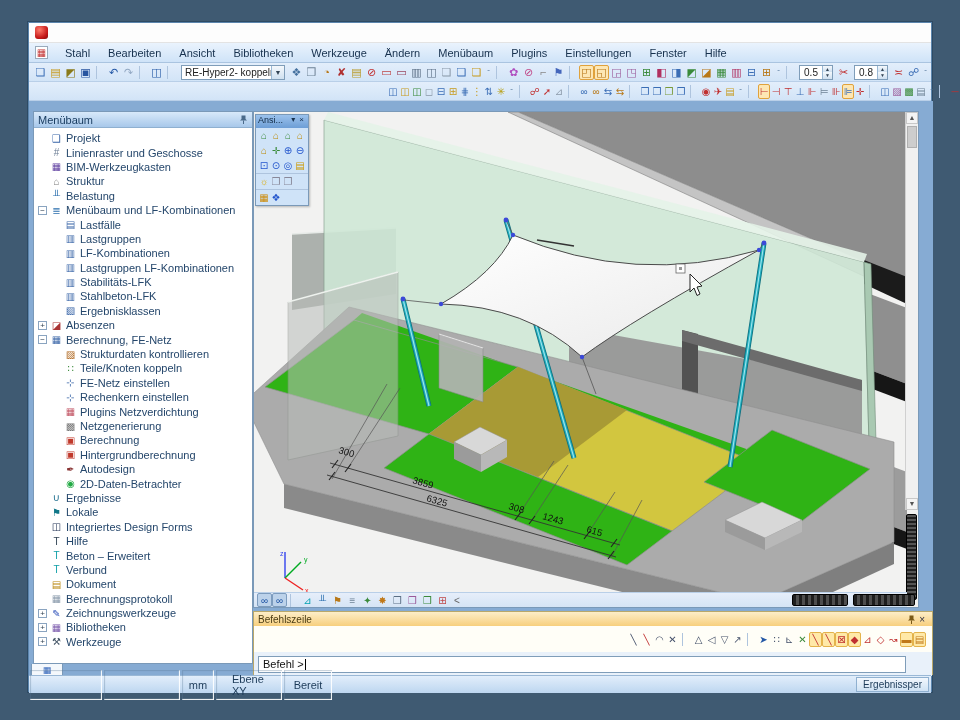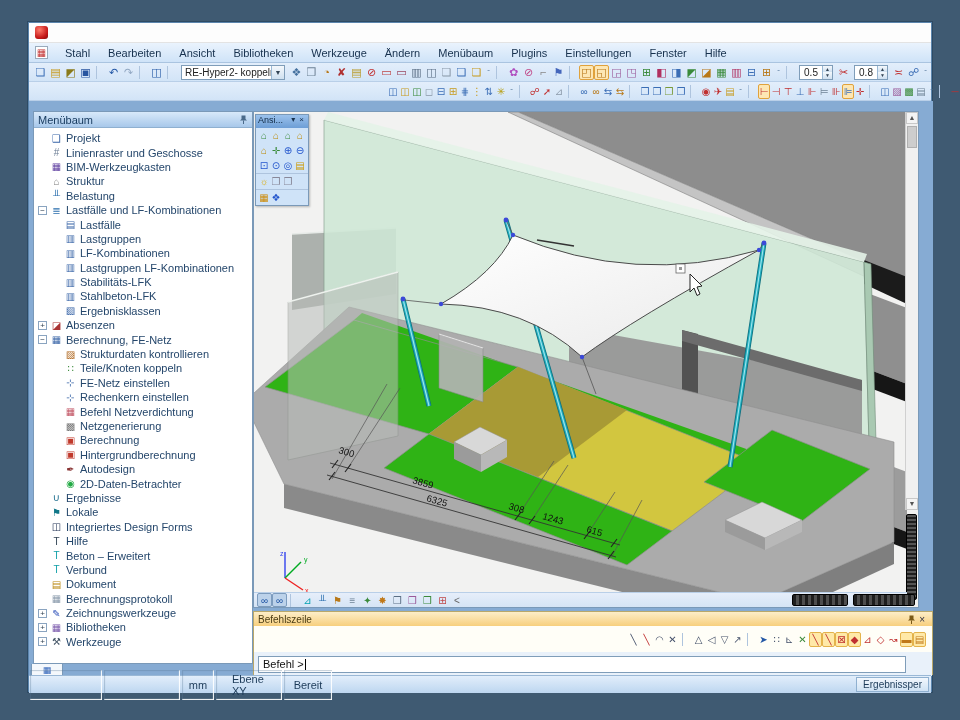--- a/index.html
+++ b/index.html
@@ -313,21 +313,21 @@
               <span class="tlabel">Struktur</span>
             </div>
             <div class="trow" style="padding-left: 4px;">
               <span class="expsp"></span>
               <span class="ticon" style="color: rgb(43, 111, 174);">╨</span>
               <span class="tlabel">Belastung</span>
             </div>
             <div class="trow" style="padding-left: 4px;">
               <span class="exp">−</span>
               <span class="ticon" style="color: rgb(43, 111, 174);">≣</span>
-              <span class="tlabel">Lastfälle und LF-Kombinationen</span>
+              <span class="tlabel">Menübaum und LF-Kombinationen</span>
             </div>
             <div class="trow" style="padding-left: 18px;">
               <span class="expsp"></span>
               <span class="ticon" style="color: rgb(58, 102, 168);">▤</span>
               <span class="tlabel">Lastfälle</span>
             </div>
             <div class="trow" style="padding-left: 18px;">
               <span class="expsp"></span>
               <span class="ticon" style="color: rgb(58, 102, 168);">▥</span>
               <span class="tlabel">Lastgruppen</span>
@@ -383,21 +383,21 @@
               <span class="tlabel">FE-Netz einstellen</span>
             </div>
             <div class="trow" style="padding-left: 18px;">
               <span class="expsp"></span>
               <span class="ticon" style="color: rgb(58, 102, 168);">⊹</span>
               <span class="tlabel">Rechenkern einstellen</span>
             </div>
             <div class="trow" style="padding-left: 18px;">
               <span class="expsp"></span>
               <span class="ticon" style="color: rgb(192, 80, 96);">▦</span>
-              <span class="tlabel">Befehl Netzverdichtung</span>
+              <span class="tlabel">Plugins Netzverdichtung</span>
             </div>
             <div class="trow" style="padding-left: 18px;">
               <span class="expsp"></span>
               <span class="ticon" style="color: rgb(119, 119, 119);">▩</span>
               <span class="tlabel">Netzgenerierung</span>
             </div>
             <div class="trow" style="padding-left: 18px;">
               <span class="expsp"></span>
               <span class="ticon" style="color: rgb(192, 57, 43);">▣</span>
               <span class="tlabel">Berechnung</span>

